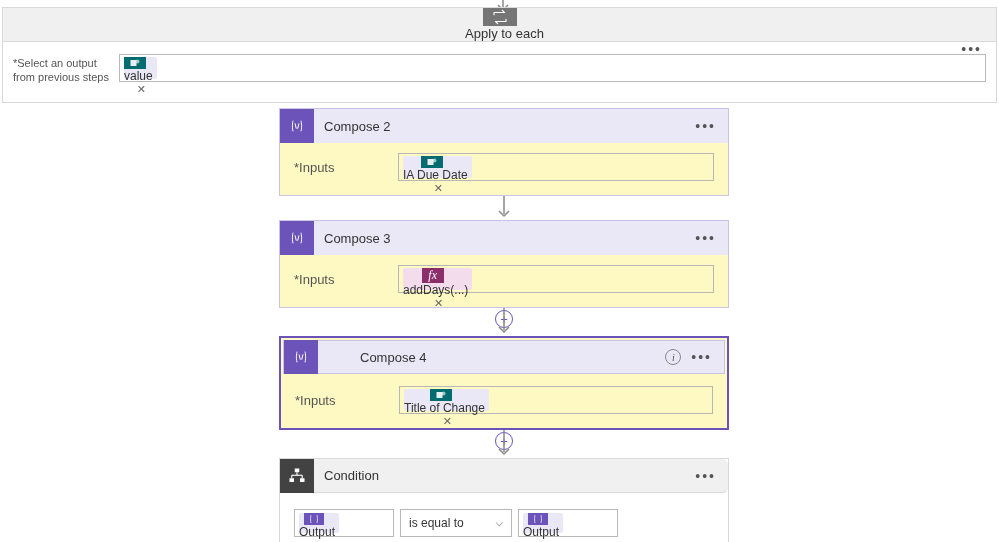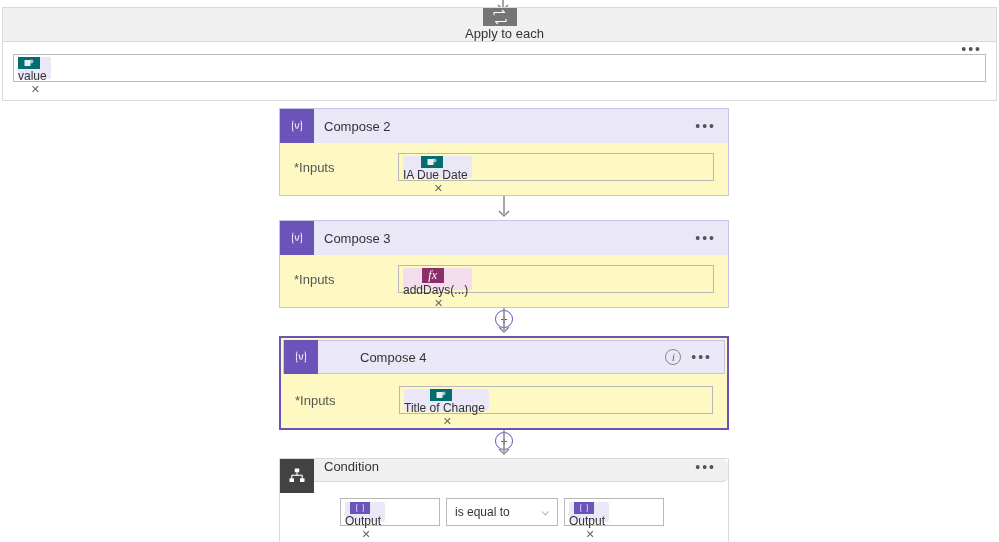--- a/index.html
+++ b/index.html
@@ -88,26 +88,26 @@
     display:flex; align-items:center; padding:0 4px;
   }
 
   
   .cond-card {
     width: 450px;
     border: 1px solid #d9d9d9;
     background:#fff;
   }
   .cond-header {
-    height:23px; background:#f0f0f0; border-bottom:1px solid #d9d9d9;
-    display:flex; align-items:flex-start;border-radius:6px;
+    height:34px; background:#f0f0f0; border-bottom:1px solid #d9d9d9;
+    display:flex; align-items:center;border-radius:6px;
   }
   .cond-icon-box { width:34px; height:34px; background:#424242; display:flex; align-items:center; justify-content:center; }
   .cond-body { padding: 16px 14px 18px 14px; }
-  .cond-row { display:flex; gap:6px; align-items:center; margin-left:46px; }
+  .cond-row { display:flex; gap:6px; align-items:center; }
   .cond-cell {
     height:28px; border:1px solid #b8b8b8;
     display:flex; align-items:center; padding:0 4px;
   }
   .cond-cell.val { width:100px; }
   .cond-cell.op { width:112px; padding:0 8px; font-size:12px; color:#333; justify-content:space-between; }
 
   
   .connector { width:2px; background: transparent; margin: 0 auto; position:relative; height:24px; }
   .connector svg { position:absolute; left:-8px; top:0; }
@@ -141,20 +141,24 @@
     <div class="outer-icon-box">
       <svg width="18" height="18" viewBox="0 0 24 24">
           <path d="M4 9 V6 H18 L15 3 M20 15 V18 H6 L9 21" class="svg-white" stroke-linecap="round" stroke-linejoin="round"></path>
         </svg>
     </div>
     <div class="outer-title">Apply to each</div>
     <div class="outer-menu">•••</div>
   </div>
   <div class="outer-body">
     <div class="select-row">
+      <div class="select-label">
+        <span>*Select an output</span><br>
+        <span>from previous steps</span>
+      </div>
       <div class="select-input">
         <span class="token token-purple">
           <span class="tk-icon tk-sp">
             <svg width="12" height="12" viewBox="0 0 24 24">
                 <rect x="3" y="6" width="12" height="12" fill="#fff" opacity="0.9"></rect>
                 <circle cx="17" cy="9" r="4" fill="#fff" opacity="0.6"></circle>
               </svg>
           </span>
           <span>value</span>
           <span class="tk-x">✕</span>

